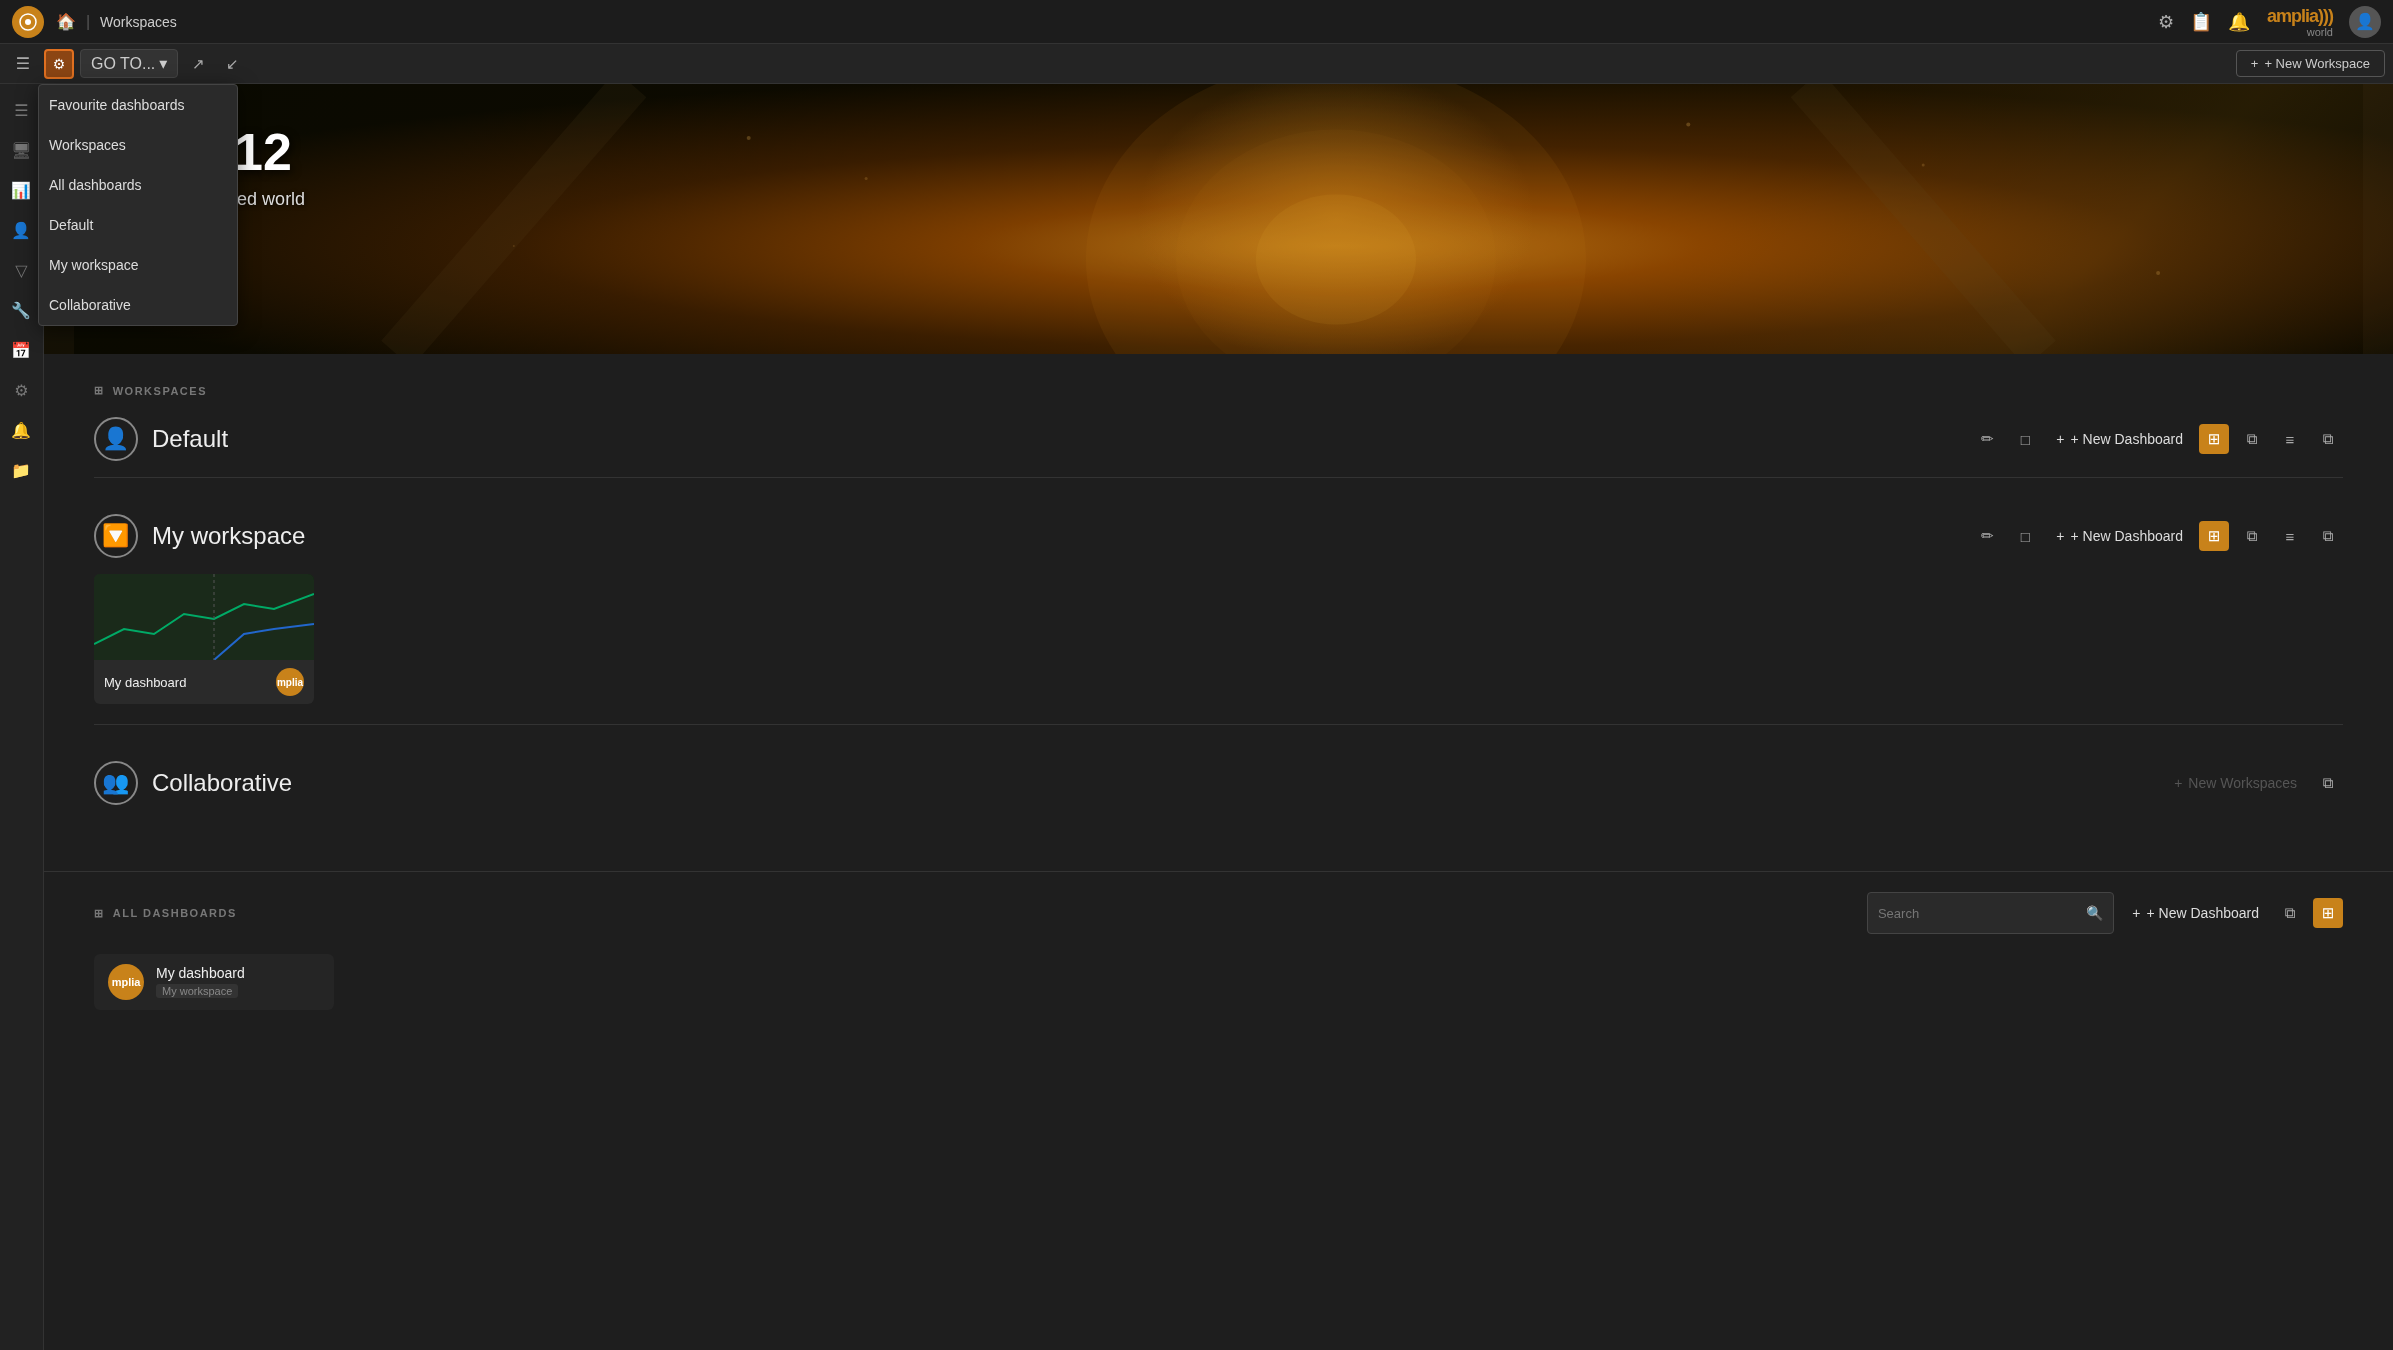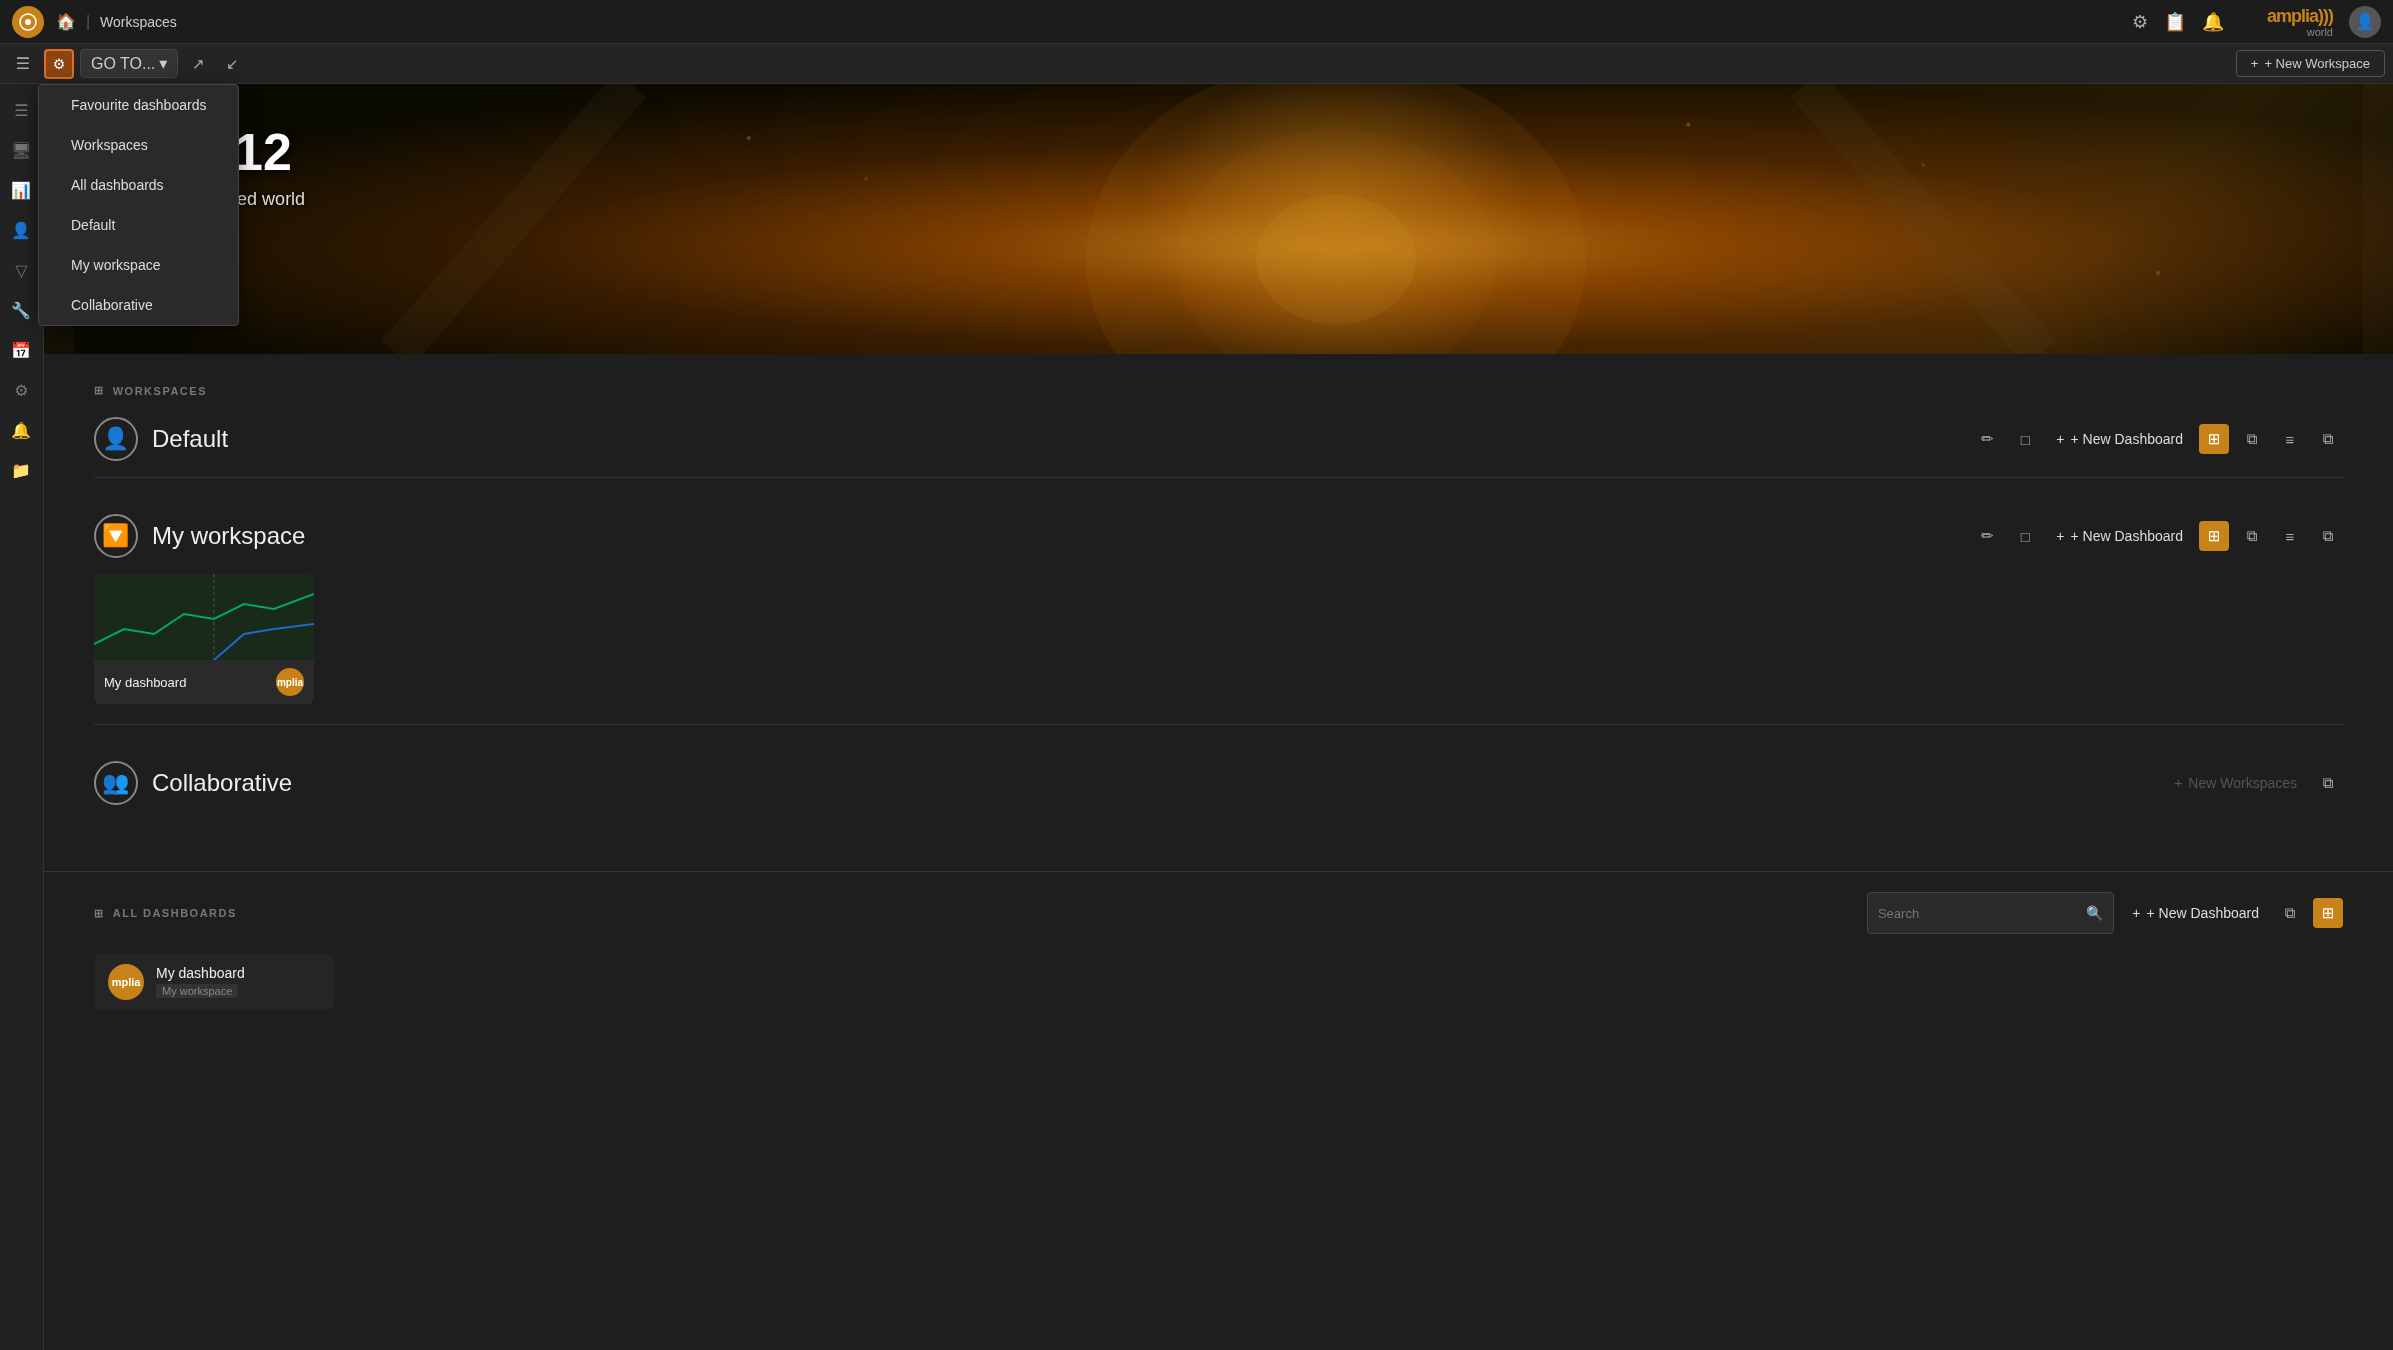--- a/index.html
+++ b/index.html
@@ -52,21 +52,20 @@
     .top-nav-brand {
       display: flex;
       align-items: center;
       gap: 6px;
     }
     .brand-logo {
       color: #c8821a;
       font-size: 18px;
       font-weight: bold;
       letter-spacing: -1px;
-      margin-left: 26px;
     }
     .brand-iiot {
       color: #888;
       font-size: 11px;
       display: block;
       line-height: 1;
       text-align: right;
     }
     .top-nav-icon {
       color: #aaa;
@@ -164,21 +163,21 @@
       top: 40px;
       left: 38px;
       background: #2a2a2a;
       border: 1px solid #444;
       border-radius: 4px;
       min-width: 200px;
       z-index: 200;
       box-shadow: 0 4px 20px rgba(0,0,0,0.5);
     }
     .dropdown-item {
-      padding: 12px 32px;
+      padding: 12px 10px;
       font-size: 14px;
       color: #ddd;
       cursor: pointer;
     }
 
     
     .main-layout {
       display: flex;
       flex: 1;
       overflow: hidden;

